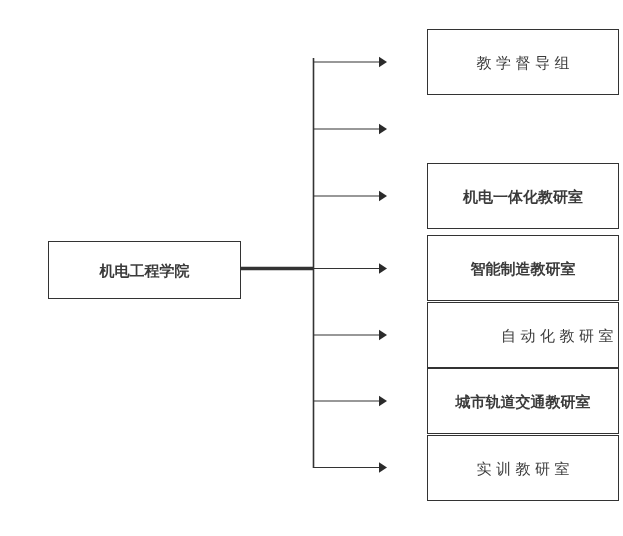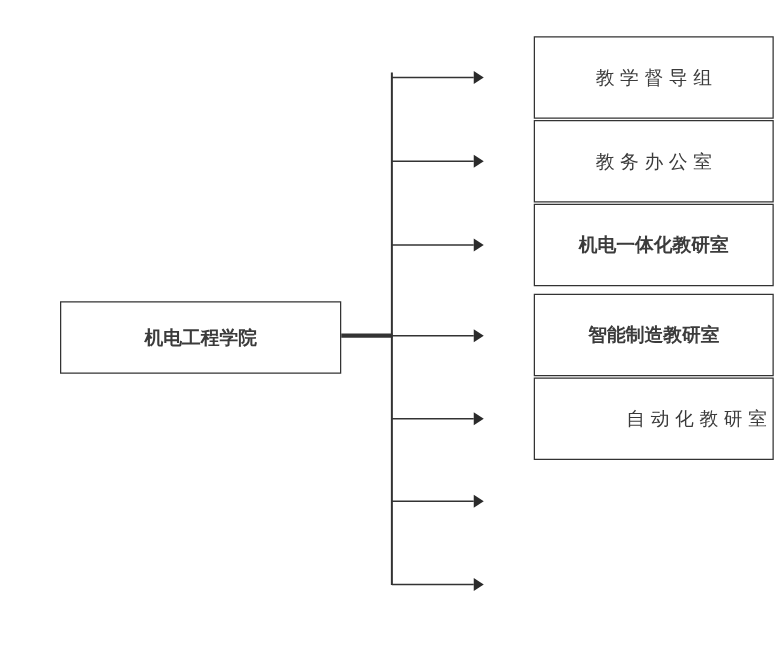--- a/index.html
+++ b/index.html
@@ -47,21 +47,21 @@
     letter-spacing: 4.5px;
     text-indent: 4.5px;
   }
   .node-label.tight {
     letter-spacing: 0px;
     font-weight: bold;
   }
   #root-node {
     left: 48px;
     top: 241px;
-    width: 225px;
+    width: 193px;
     height: 58px;
   }
   .child-node {
     left: 387px;
     width: 192px;
     height: 66px;
     margin-left: 40px;
   }
 </style>
 </head>
@@ -98,31 +98,34 @@
   </svg>
 
   <div class="node-box" id="root-node">
     <span class="node-label tight">机电工程学院</span>
   </div>
 
   <div class="node-box child-node" style="top:29px;">
     <span class="node-label spaced">教学督导组</span>
   </div>
 
-  <div class="node-box child-node" style="top:96px;">
-    <span class="node-label spaced">教务办公室</span>
-  </div>
 
   <div class="node-box child-node" style="top:163px;">
     <span class="node-label tight">机电一体化教研室</span>
   </div>
 
   <div class="node-box child-node" style="top:235px;">
     <span class="node-label tight">智能制造教研室</span>
   </div>
 
   <div class="node-box child-node" style="top:302px;justify-content:flex-end;">
     <span class="node-label spaced">自动化教研室</span>
   </div>
 
+  <div class="node-box child-node" style="top:368px;">
+    <span class="node-label tight">城市轨道交通教研室</span>
+  </div>
 
+  <div class="node-box child-node" style="top:435px;">
+    <span class="node-label spaced">实训教研室</span>
+  </div>
 
 </div>
 
 </body></html>

